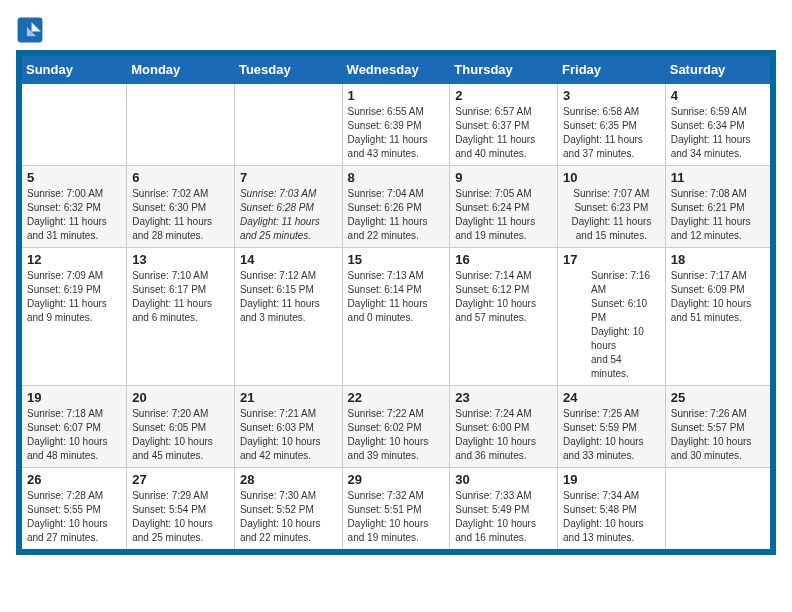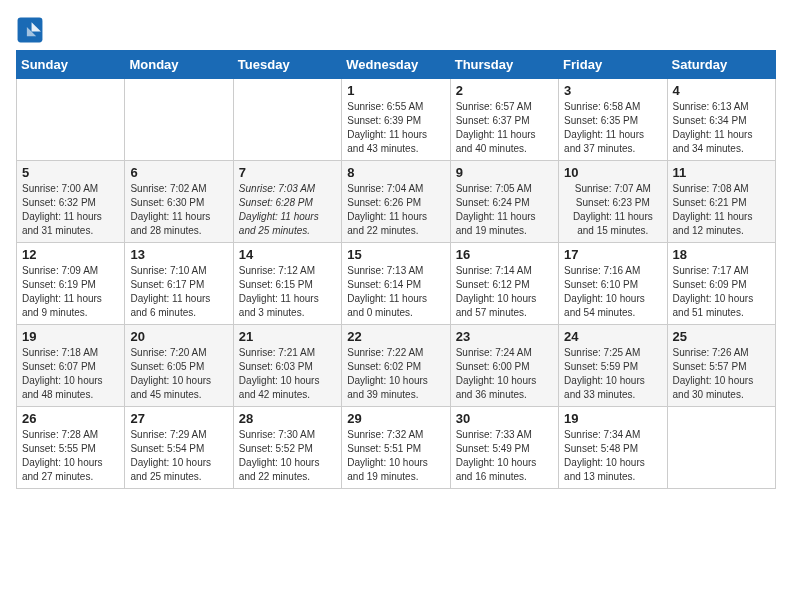--- a/index.html
+++ b/index.html
@@ -42,21 +42,21 @@
       line-height: 1.1;
     }
     .location-title {
       font-size: 14px;
       color: #444;
       margin-top: 2px;
     }
     .calendar {
       width: 100%;
       border-collapse: collapse;
-      border: 1px solid #0369a1;
+      border: 6px solid #0369a1;
       padding-left: 35px;
     }
     .calendar th {
       background: #1a6ab5;
       color: #fff;
       font-size: 13px;
       font-weight: bold;
       padding: 6px 4px;
       text-align: left;
       border: 1px solid #1a6ab5;
@@ -141,21 +141,21 @@
         </td>
         <td>
           <div class="day-number">3</div>
           <div class="day-info" style="white-space: pre-line;">Sunrise: 6:58 AM
 Sunset: 6:35 PM
 Daylight: 11 hours
 and 37 minutes.</div>
         </td>
         <td>
           <div class="day-number">4</div>
-          <div class="day-info" style="white-space: pre-line;">Sunrise: 6:13 AM
+          <div class="day-info" style="white-space: pre-line;">Sunrise: 6:59 AM
 Sunset: 6:34 PM
 Daylight: 11 hours
 and 34 minutes.</div>
         </td>
       </tr>
       <tr>
         <td>
           <div class="day-number">5</div>
           <div class="day-info" style="white-space: pre-line;">Sunrise: 7:00 AM
 Sunset: 6:32 PM
@@ -236,21 +236,21 @@
         </td>
         <td>
           <div class="day-number">16</div>
           <div class="day-info" style="white-space: pre-line;">Sunrise: 7:14 AM
 Sunset: 6:12 PM
 Daylight: 10 hours
 and 57 minutes.</div>
         </td>
         <td>
           <div class="day-number">17</div>
-          <div class="day-info" style="white-space: pre-line;">Sunrise: 7:16 AM
+          <div class="day-info" style="white-space: pre-line; margin-left: 28px;">Sunrise: 7:16 AM
 Sunset: 6:10 PM
 Daylight: 10 hours
 and 54 minutes.</div>
         </td>
         <td>
           <div class="day-number">18</div>
           <div class="day-info" style="white-space: pre-line;">Sunrise: 7:17 AM
 Sunset: 6:09 PM
 Daylight: 10 hours
 and 51 minutes.</div>

